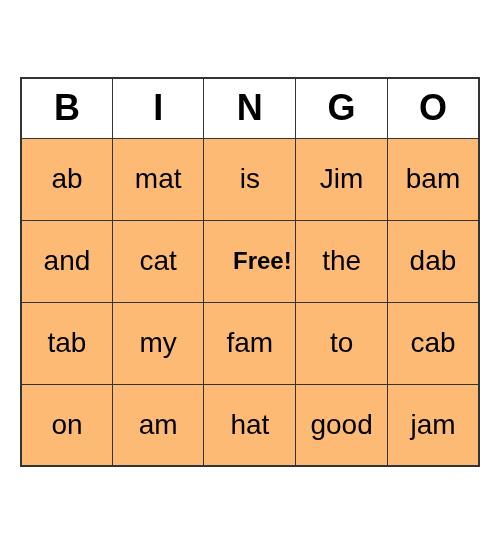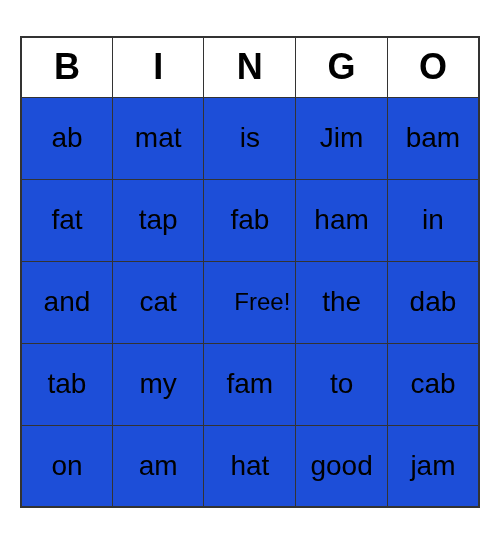--- a/index.html
+++ b/index.html
@@ -35,26 +35,26 @@
 
     .bingo-card thead th {
       font-size: 36px;
       font-weight: bold;
       height: 60px;
       background: #ffffff;
     }
 
     .bingo-card tbody td {
       font-size: 28px;
-      background: #1d4ed8;
+      background: #fdba74;
     }
 
     .free-cell {
       font-size: 24px !important;
-      font-weight: normal;
+      font-weight: bold;
       padding-left: 25px;
     }
   </style>
 </head>
 <body>
 
 <table class="bingo-card">
   <thead>
     <tr id="header-row">
     <th>B</th>
@@ -64,27 +64,20 @@
         <th>O</th>
       </tr>
   </thead>
   <tbody id="bingo-body">
   <tr>
         <td>ab</td>
         <td>mat</td>
         <td>is</td>
         <td>Jim</td>
         <td>bam</td>
-      </tr>
-      <tr>
-        <td>fat</td>
-        <td>tap</td>
-        <td>fab</td>
-        <td>ham</td>
-        <td>in</td>
       </tr>
       <tr>
         <td>and</td>
         <td>cat</td>
         <td class="free-cell">Free!</td>
         <td>the</td>
         <td>dab</td>
       </tr>
       <tr>
         <td>tab</td>

